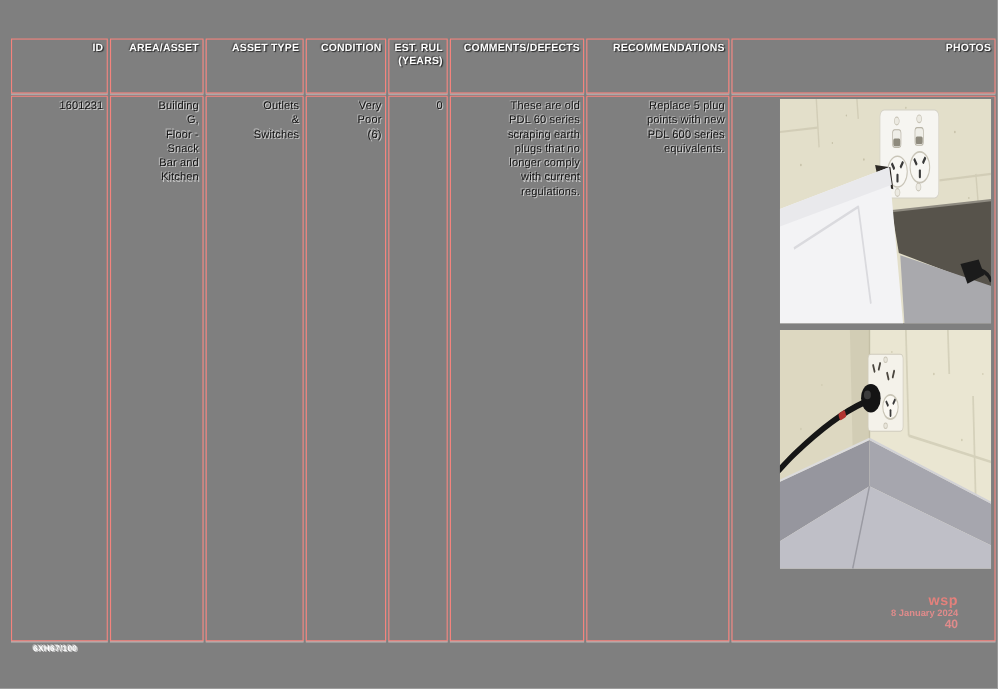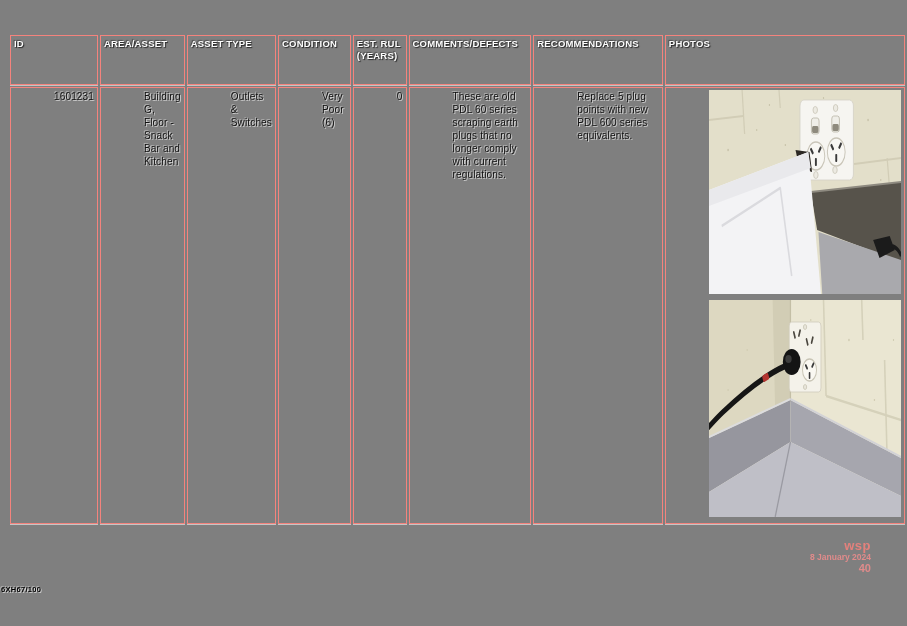--- a/index.html
+++ b/index.html
@@ -9,48 +9,48 @@
     font-family:"Liberation Sans",sans-serif;
   }
   table.assessment{
     position:absolute;left:8px;top:33px;
     border-collapse:separate;border-spacing:2px;
     table-layout:fixed;
   }
   table.assessment th, table.assessment td{
     border:1px solid var(--table-border,#f4837d);
     box-sizing:border-box;
-    vertical-align:top;text-align:left;
+    vertical-align:top;text-align:right;
     padding:2px 3px;
     box-shadow:0 1px 0 rgba(255,255,255,0.55);
     background:var(--page-background,#7f7f7f);
   }
   table.assessment th{
     font-size:9.5px;font-weight:bold;letter-spacing:.2px;line-height:1.3;
     color:#fdfdfd;
     text-shadow:1px 1px 1px rgba(35,35,35,.95), -1px -1px 1px rgba(35,35,35,.55);
     height:50px;
   }
   table.assessment td{
     font-size:10px;line-height:1.3;letter-spacing:.15px;
     color:#101010;
     text-shadow:1px 1px 0 rgba(255,255,255,.6), -1px -1px 0 rgba(255,255,255,.4);
-    height:437px;
+    height:496px;
     padding-left:43px;
   }
   td.condition-cell{
     background:var(--condition-very-poor,#fb0000);
     color:#000;text-shadow:none;
   }
   td.photos-cell{padding:3px 3px;}
   .photo{display:block;width:100%;border:0;}
   .photo + .photo{margin-top:6px;}
   .footer-left{
-    position:absolute;left:1px;top:584px;
-    color:#000000;
+    position:absolute;left:30px;top:584px;
+    color:#ffffff;
     text-shadow:1px 1px 0 rgba(255,255,255,.6), -1px -1px 0 rgba(255,255,255,.4);
   }
   .footer-left .proj{font-size:7.5px;font-weight:bold;letter-spacing:.3px;line-height:11px;}
   .footer-left .doc{font-size:9.5px;font-weight:bold;letter-spacing:.3px;line-height:12px;}
   .footer-right{
     position:absolute;right:36px;top:540px;text-align:right;
     color:var(--footer-accent,#e08b8b);
   }
   .footer-right .wsp{font-size:13px;font-weight:800;letter-spacing:.5px;line-height:12px;color:#e4817c;}
   .footer-right .date{font-size:8.5px;font-weight:bold;line-height:11px;margin-left:20px;}

